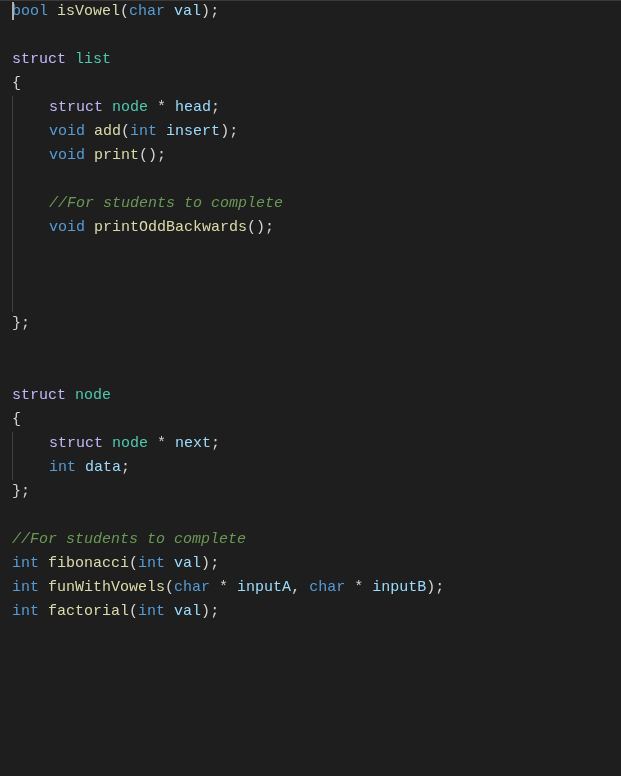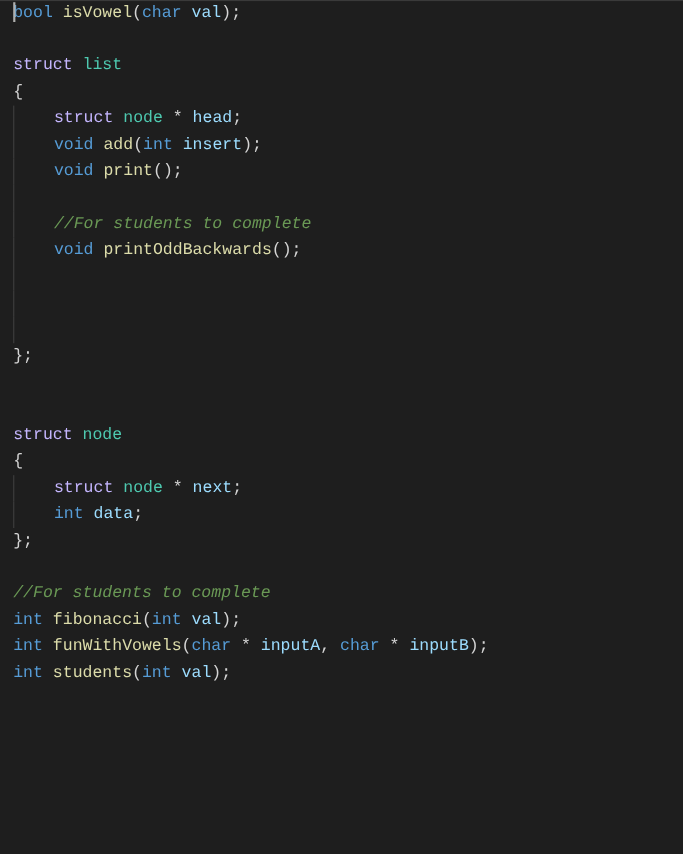--- a/index.html
+++ b/index.html
@@ -100,15 +100,15 @@
   <div class="line"><span class="punct">};</span></div>
 
   <div class="line">&nbsp;</div>
 
   <div class="line"><span class="comment">//For students to complete</span></div>
 
   <div class="line"><span class="kw-type">int</span> <span class="fn">fibonacci</span><span class="punct">(</span><span class="kw-type">int</span> <span class="var">val</span><span class="punct">)</span><span class="punct">;</span></div>
 
   <div class="line"><span class="kw-type">int</span> <span class="fn">funWithVowels</span><span class="punct">(</span><span class="kw-type">char</span><span class="op"> * </span><span class="var">inputA</span><span class="punct">, </span><span class="kw-type">char</span><span class="op"> * </span><span class="var">inputB</span><span class="punct">)</span><span class="punct">;</span></div>
 
-  <div class="line"><span class="kw-type">int</span> <span class="fn">students</span><span class="punct">(</span><span class="kw-type">int</span> <span class="var">val</span><span class="punct">)</span><span class="punct">;</span></div>
+  <div class="line"><span class="kw-type">int</span> <span class="fn">factorial</span><span class="punct">(</span><span class="kw-type">int</span> <span class="var">val</span><span class="punct">)</span><span class="punct">;</span></div>
 
 </div>
 
 </body></html>

